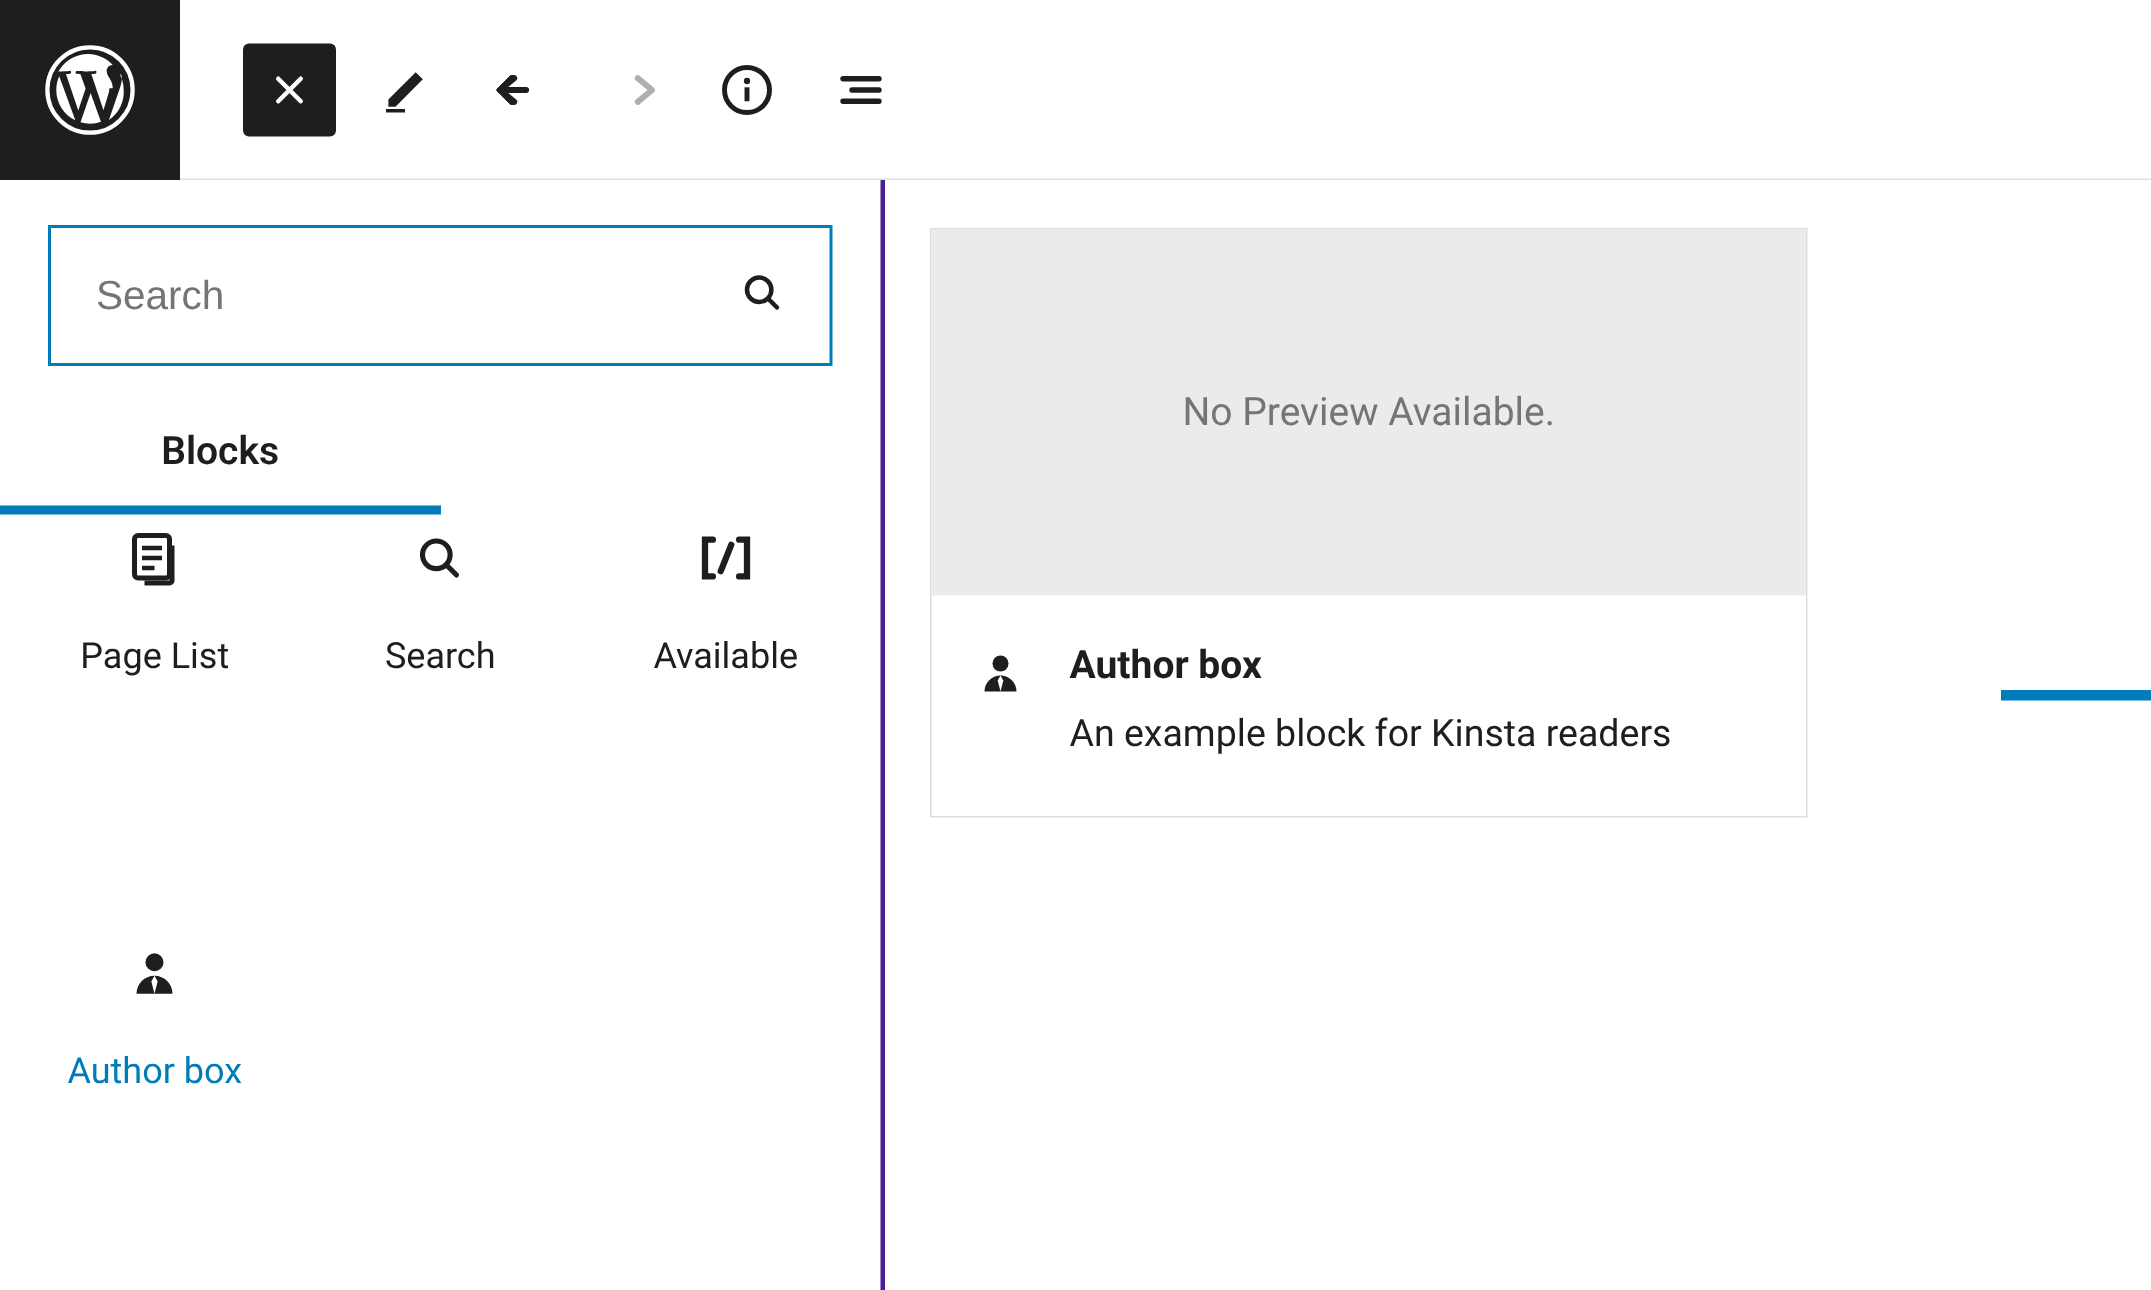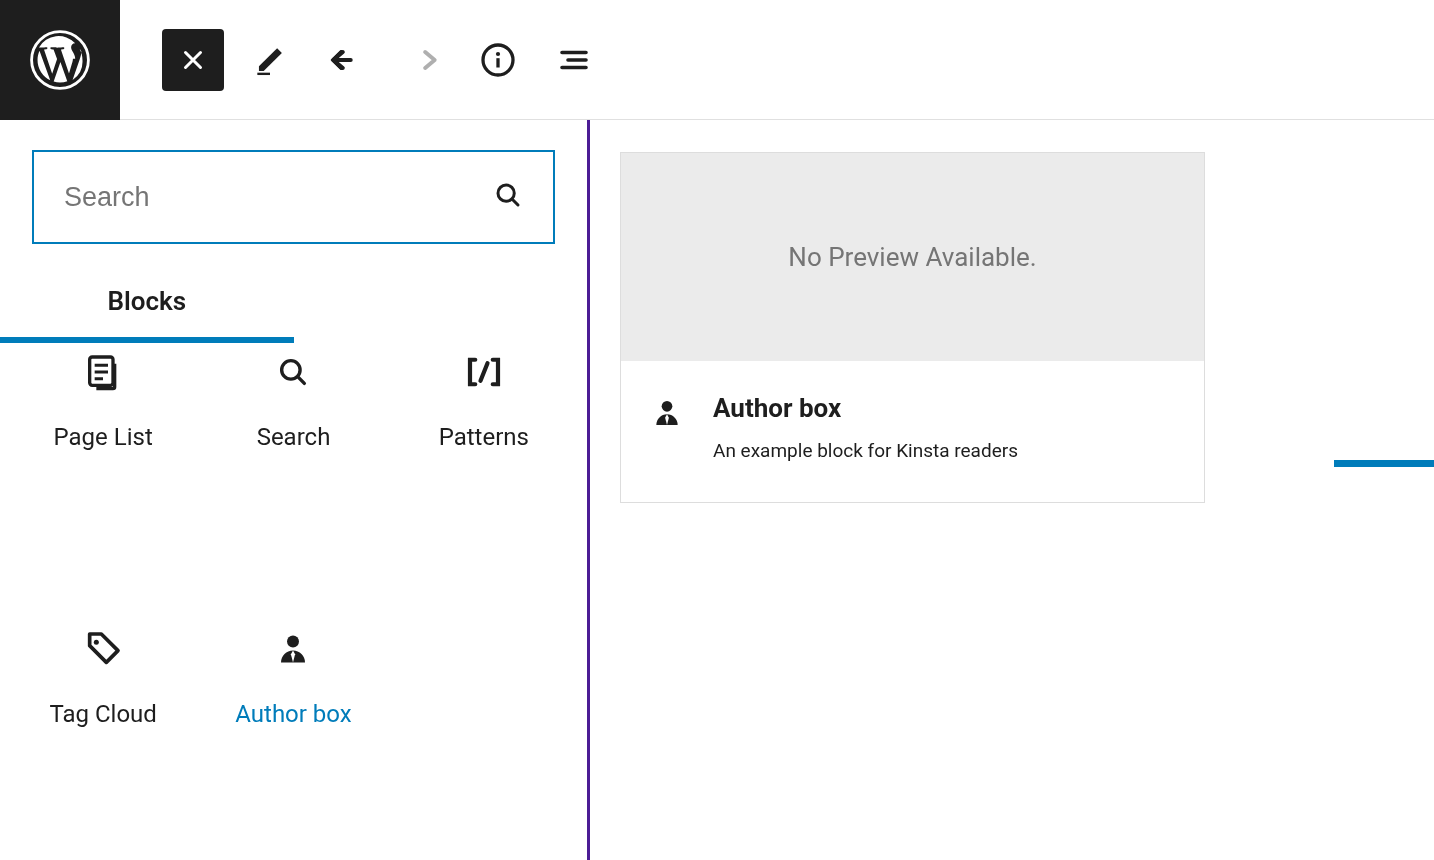--- a/index.html
+++ b/index.html
@@ -133,42 +133,42 @@
       display: flex;
       flex-direction: column;
       position: relative;
     }
     .preview-card {
       width: 585px;
       border: 1px solid #ddd;
       background: #fff;
     }
     .preview-placeholder {
-      height: 208px;
+      height: 244px;
       background: #ebebeb;
       display: flex;
       align-items: center;
       justify-content: center;
       font-size: 26px;
       color: #757575;
     }
     .preview-meta {
       padding: 32px 30px 40px 30px;
       display: flex;
       gap: 30px;
       align-items: flex-start;
     }
     .preview-icon { flex-shrink: 0; padding-top: 4px; }
     .preview-title {
       font-size: 26px;
       font-weight: 700;
       margin-bottom: 16px;
     }
     .preview-desc {
-      font-size: 19px;
+      font-size: 25px;
       color: #1e1e1e;
       text-align: right;
     }
     .side-accent {
       position: absolute;
       right: 0;
       top: 340px;
       width: 100px;
       height: 7px;
       background: #007cba;
@@ -259,30 +259,21 @@
             </svg>
         </div>
         <div class="block-label">Search</div>
       </div>
       <div class="block-item">
         <div class="block-icon">
           <svg width="42" height="42" viewBox="0 0 24 24">
               <path fill="none" stroke="#1e1e1e" stroke-width="2.4" stroke-linecap="round" d="M7 5H4v14h3M17 5h3v14h-3M14 7l-4 10"></path>
             </svg>
         </div>
-        <div class="block-label">Patterns</div>
-      </div>
-      <div class="block-item">
-        <div class="block-icon">
-          <svg width="40" height="40" viewBox="0 0 24 24">
-              <path fill="none" stroke="#1e1e1e" stroke-width="2.2" stroke-linejoin="round" d="M11 3H4v7l10 10 7-7L11 3z"></path>
-              <circle cx="8" cy="8" r="1.5" fill="#1e1e1e"></circle>
-            </svg>
-        </div>
-        <div class="block-label">Tag Cloud</div>
+        <div class="block-label">Available</div>
       </div>
       <div class="block-item selected">
         <div class="block-icon">
           <svg width="36" height="36" viewBox="0 0 24 24">
               <circle cx="12" cy="7" r="4" fill="#1e1e1e"></circle>
               <path fill="#1e1e1e" d="M4 21c0-4.4 3.6-8 8-8s8 3.6 8 8H4z"></path>
               <path fill="#fff" d="M12 13l-1.4 2.5L12 21l1.4-5.5L12 13z"></path>
             </svg>
         </div>
         <div class="block-label">Author box</div>

